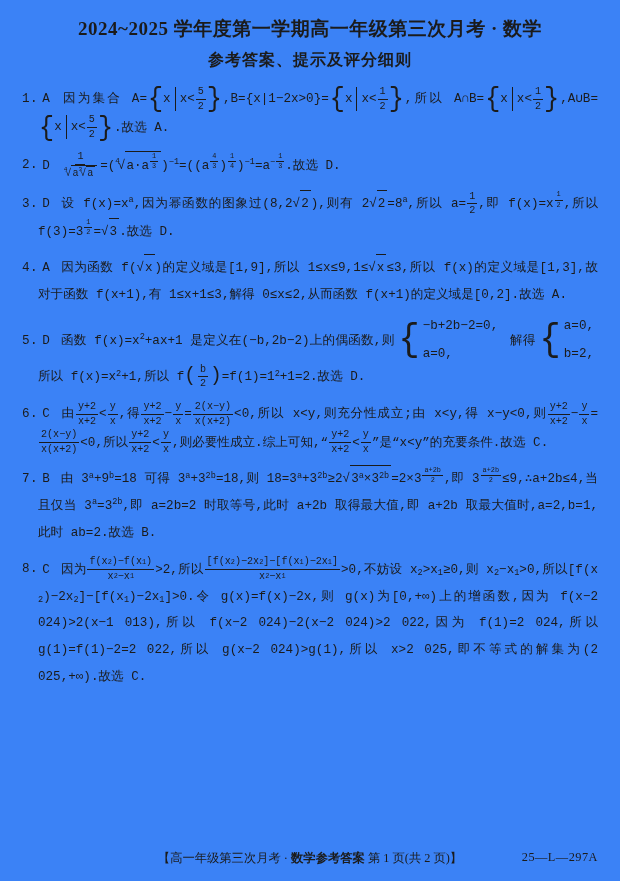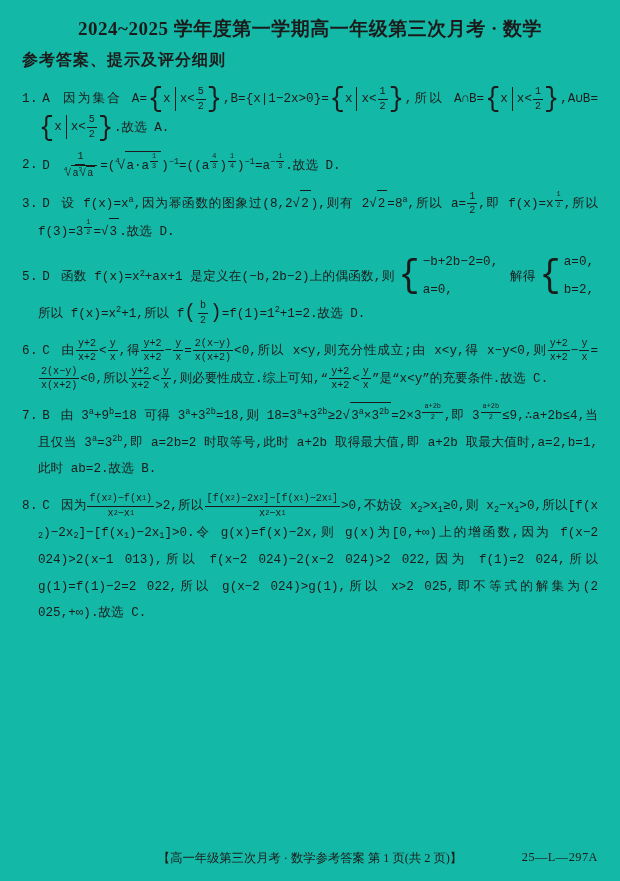--- a/index.html
+++ b/index.html
@@ -1,22 +1,22 @@
 <!DOCTYPE html>
 <html><head>
 <meta charset="utf-8">
 <style>
   html,body{margin:0;padding:0;background:#d8d8d8;}
   .page{
-    width:620px;height:881px;margin:0 auto;background:#14b8a6;color:#1b1b1b;
+    width:620px;height:881px;margin:0 auto;background:#3b82f6;color:#1b1b1b;
     font-family:"Liberation Serif","DejaVu Serif",serif;
     box-sizing:border-box;padding:12px 22px 4px;overflow:hidden;position:relative;
   }
   .doc-title{font-size:19px;font-weight:bold;text-align:center;margin:4px 0 8px;letter-spacing:.5px;}
-  .doc-subtitle{font-size:16px;font-weight:bold;margin:0 0 14px;letter-spacing:1px;}
+  .doc-subtitle{font-size:16px;font-weight:bold;text-align:center;margin:0 0 14px;letter-spacing:1px;}
   .answers{display:block;}
   .item{
     font-size:12.6px;line-height:2.12;text-align:justify;
     margin-bottom:9px;padding-left:16px;text-indent:-16px;font-family:Liberation Mono, monospace;
   }
   .inum{letter-spacing:.5px;}
   .ichoice{padding:0 11px 0 4px;}
   
   .mfrac{display:inline-flex;flex-direction:column;align-items:center;vertical-align:middle;
          font-size:.8em;line-height:1.35;text-indent:0;margin:0 1px;}
@@ -35,21 +35,21 @@
   .sgrp{display:inline-flex;align-items:center;white-space:nowrap;}
   .mcases{display:inline-flex;align-items:center;vertical-align:middle;text-indent:0;margin:0 4px;}
   .cbrace{font-size:2.8em;font-weight:300;line-height:1;transform:scaleY(1.12);margin-right:3px;}
   .crows{display:inline-flex;flex-direction:column;row-gap:11px;}
   .crow{display:inline-flex;align-items:center;line-height:1.35;white-space:nowrap;}
   .mbp{display:inline-flex;align-items:center;vertical-align:middle;text-indent:0;}
   .bparen{font-size:1.55em;font-weight:300;line-height:1;transform:scaleY(1.05);}
   .bpc{display:inline-flex;align-items:center;margin:0 1px;}
   
   .footer{position:absolute;left:22px;right:22px;bottom:14px;text-align:center;font-size:12.3px;}
-  .fbold{font-weight:normal;}
+  .fbold{font-weight:bold;}
   .fcode{position:absolute;right:0;top:0;font-size:12.3px;letter-spacing:.5px;}
 </style>
 </head>
 <body>
 
 <div class="page">
   <div class="doc-title">2024~2025 学年度第一学期高一年级第三次月考 · 数学</div>
   <div class="doc-subtitle">参考答案、提示及评分细则</div>
 
   <div class="answers" id="answers">
@@ -114,20 +114,21 @@
             <span class="mfnum">1</span>
             <span class="mfden">2</span>
           </span>,即 f(x)=x<span class="msup"><span class="mfrac">
               <span class="mfnum">1</span>
               <span class="mfden">2</span>
             </span></span>,所以 f(3)=3<span class="msup"><span class="mfrac">
               <span class="mfnum">1</span>
               <span class="mfden">2</span>
             </span></span>=<span class="rad"><span class="rsign">√</span><span class="rbody">3</span></span>.故选 D.</span></div>
 
+  <div class="item"><span class="inum">4.</span><span class="ichoice">A</span><span class="icontent">因为函数 f(<span class="rad"><span class="rsign">√</span><span class="rbody">x</span></span>)的定义域是[1,9],所以 1≤x≤9,1≤<span class="rad"><span class="rsign">√</span><span class="rbody">x</span></span>≤3,所以 f(x)的定义域是[1,3],故对于函数 f(x+1),有 1≤x+1≤3,解得 0≤x≤2,从而函数 f(x+1)的定义域是[0,2].故选 A.</span></div>
 
   <div class="item"><span class="inum">5.</span><span class="ichoice">D</span><span class="icontent">函数 f(x)=x<span class="msup">2</span>+ax+1 是定义在(−b,2b−2)上的偶函数,则<span class="mcases">
             <span class="cbrace">{</span>
             <span class="crows">
               <span class="crow">−b+2b−2=0,</span>
               <span class="crow">a=0,</span>
             </span>
           </span> 解得<span class="mcases">
             <span class="cbrace">{</span>
             <span class="crows">

